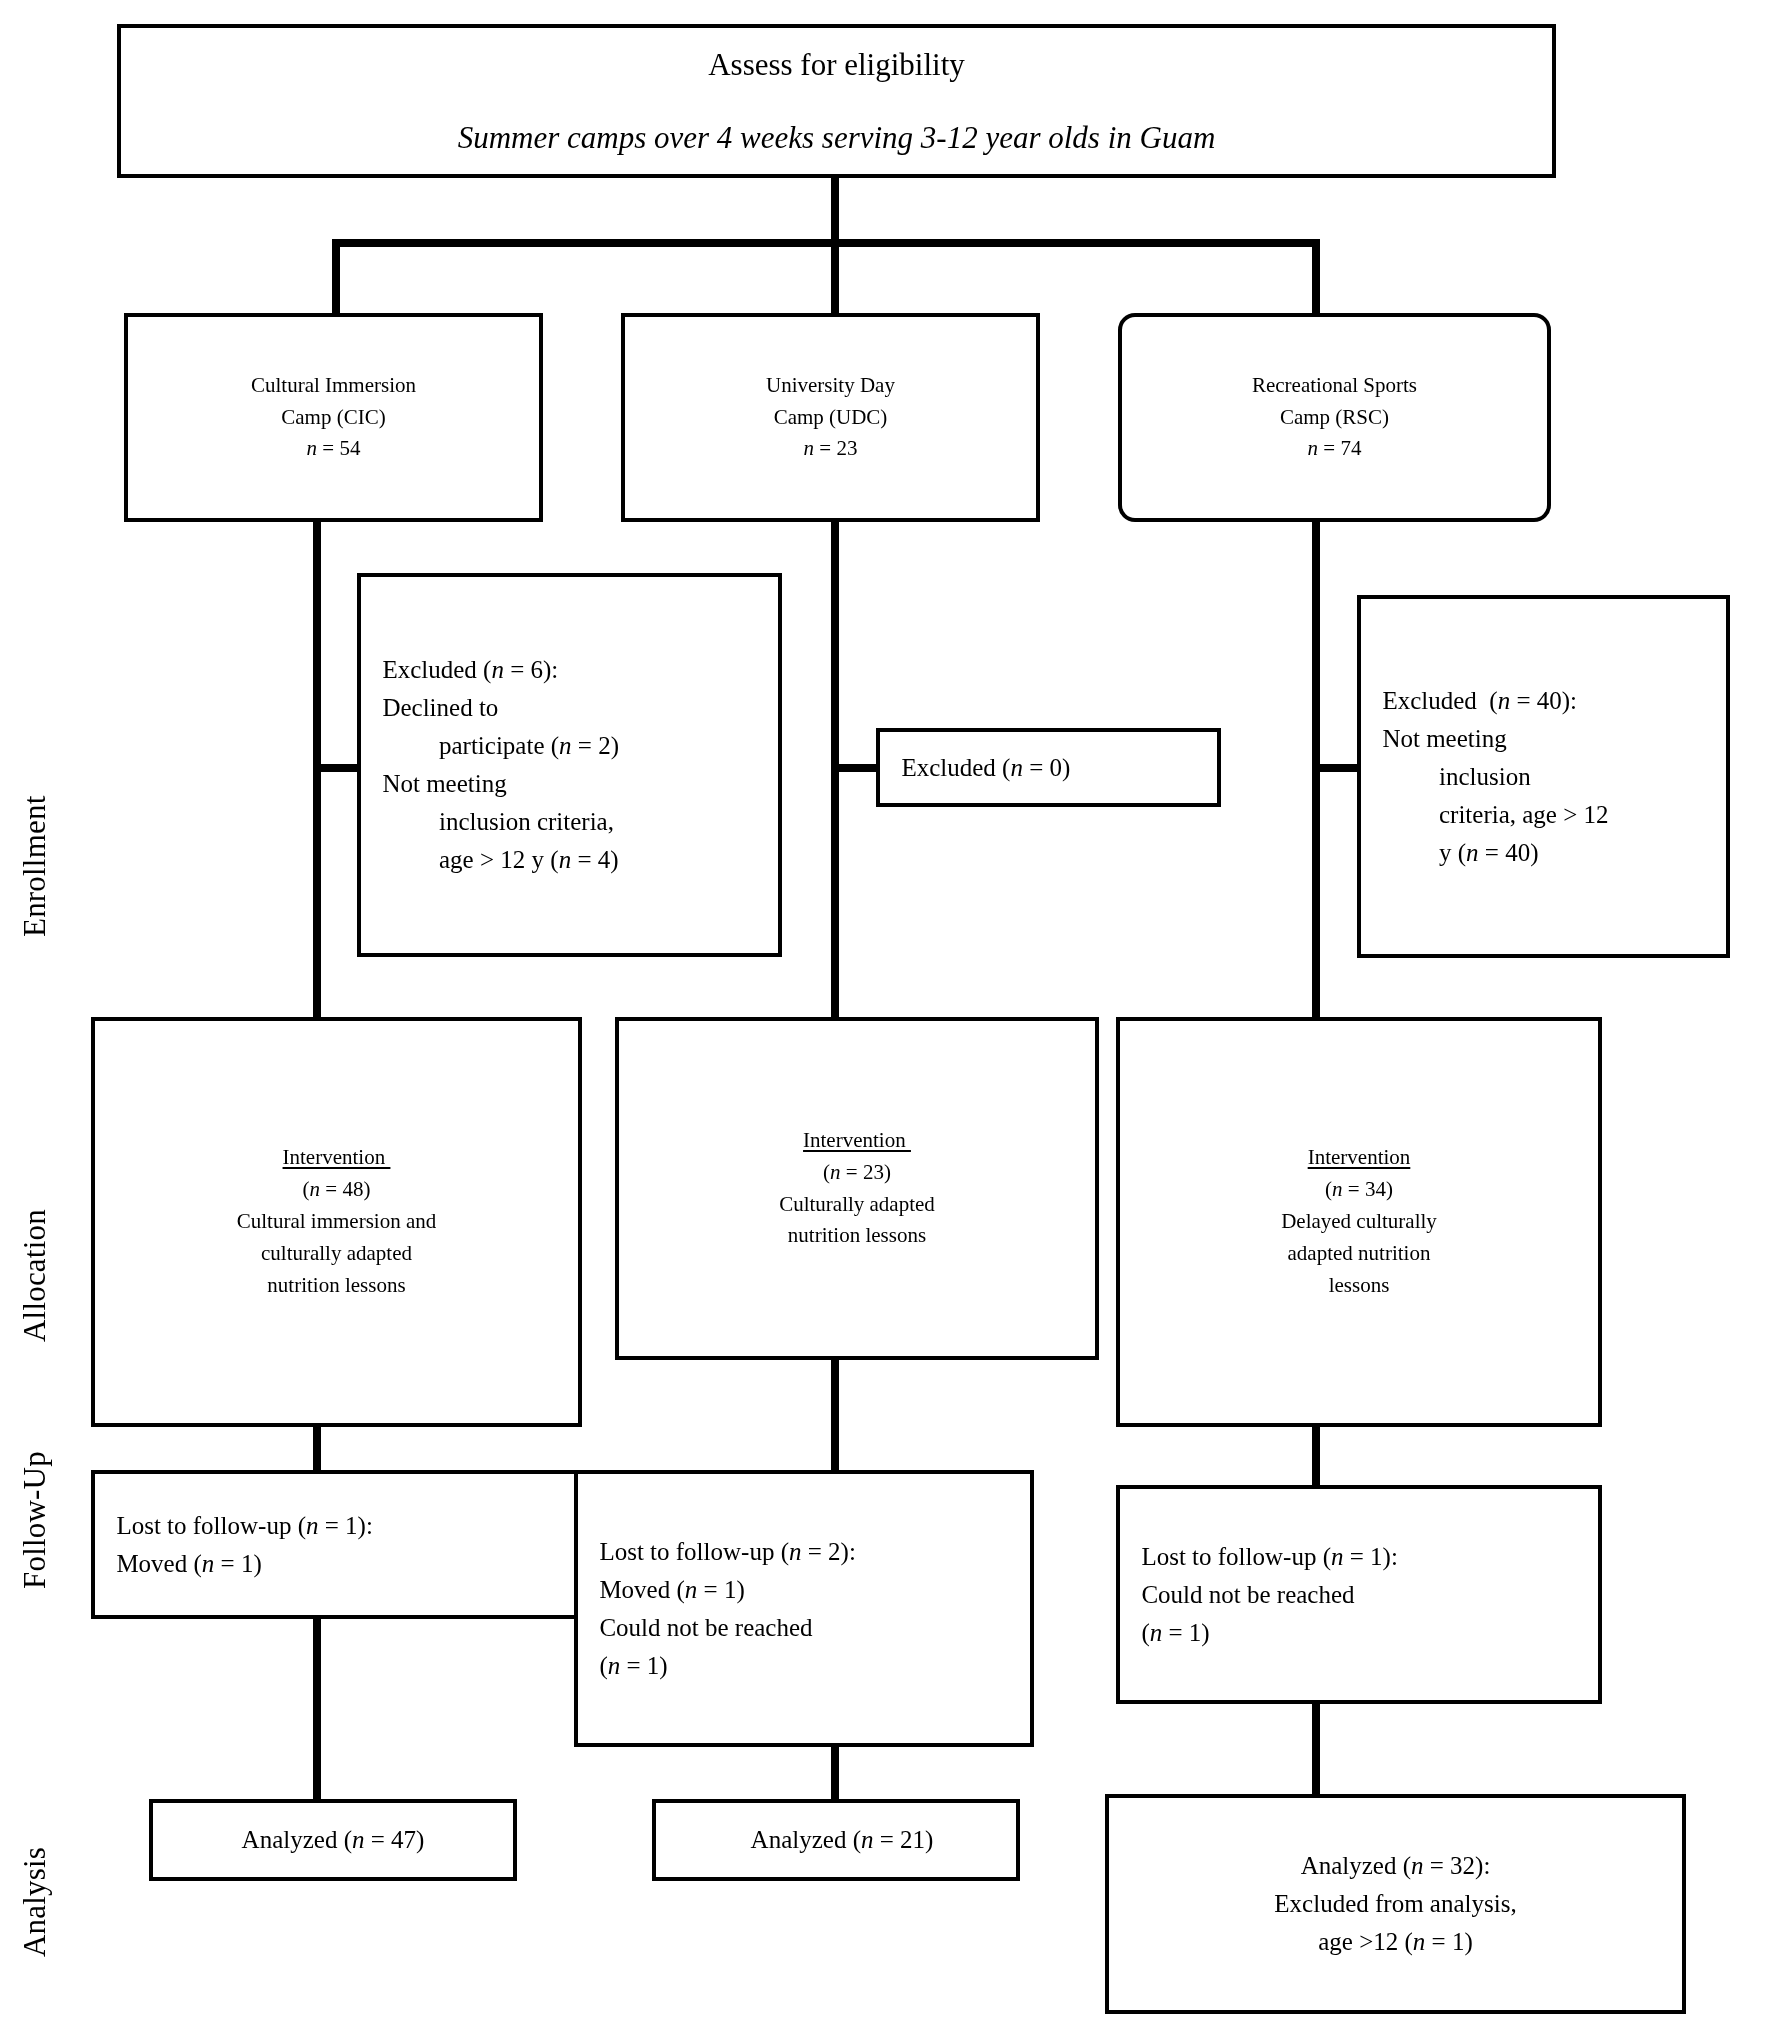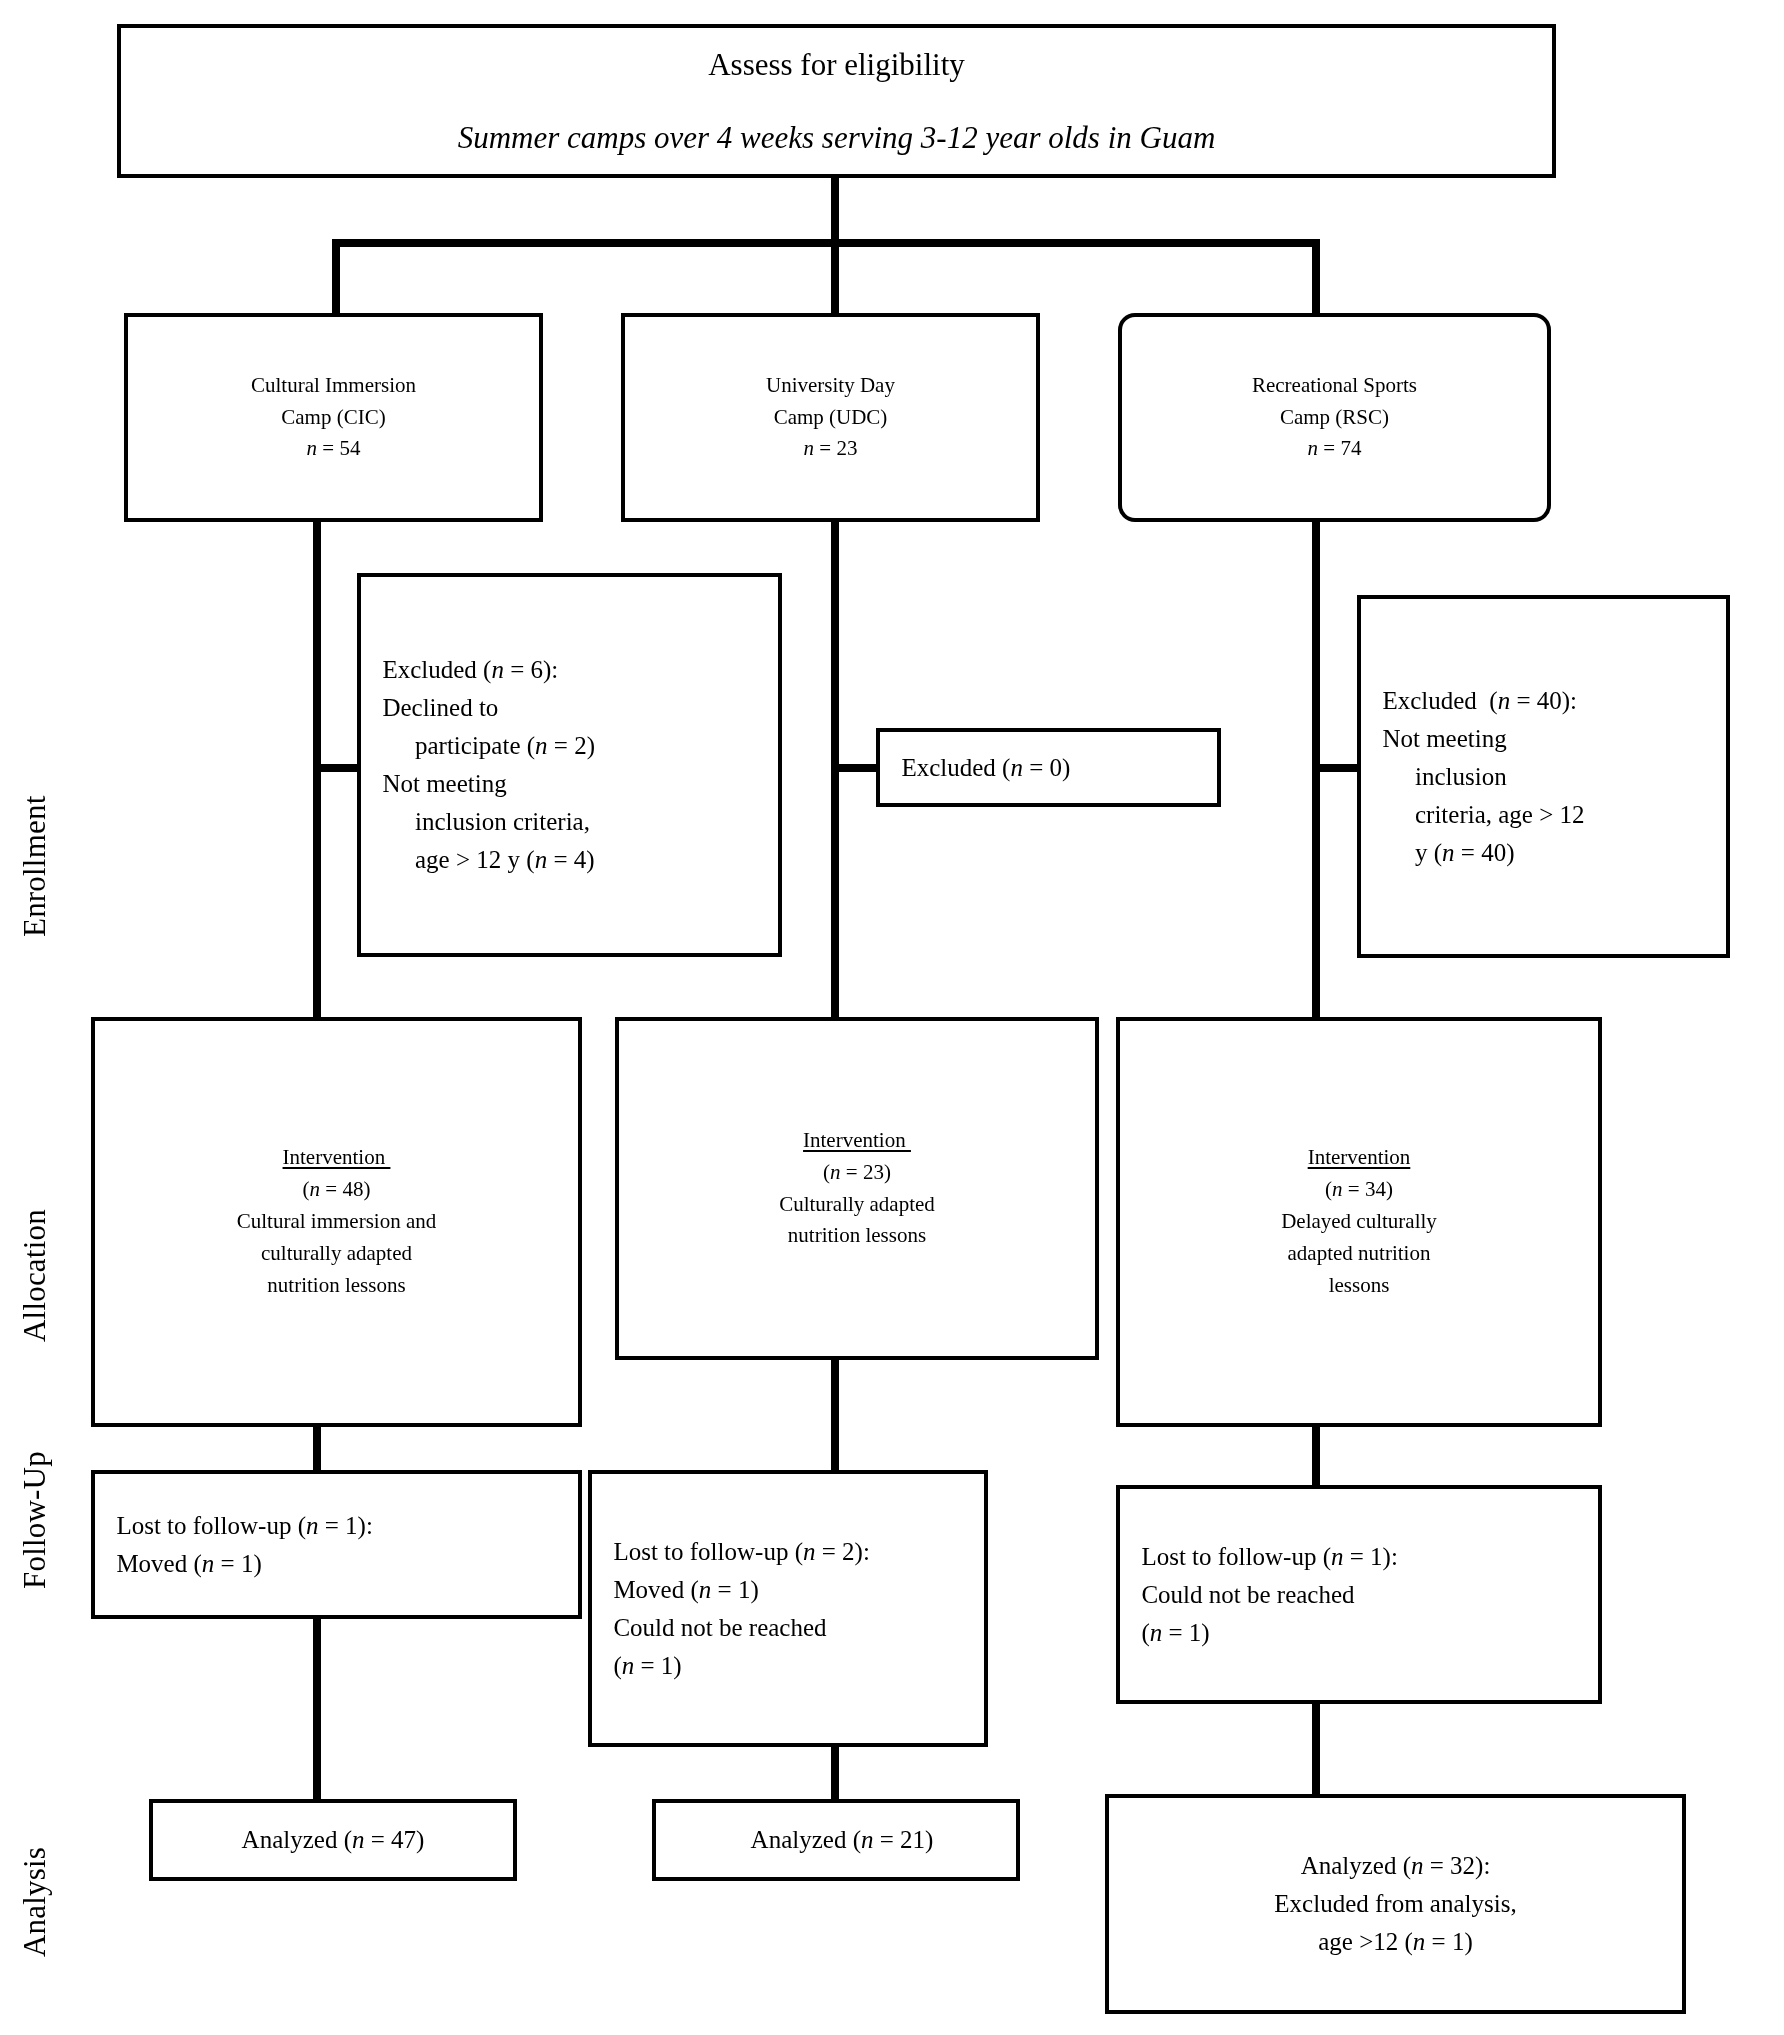--- a/index.html
+++ b/index.html
@@ -46,21 +46,21 @@
     line-height: 1.52;
     white-space: pre-wrap;
   }
   .fs-top    { font-size: 31px; }
   .fs-main   { font-size: 21px; }
   .fs-body   { font-size: 25px; }
   .ital      { font-style: italic; margin-top: 26px; }
   .under     { text-decoration: underline; text-underline-offset: 0.14em; }
 
   .pad-h { padding-left: 21.4px; padding-right: 21.4px; }
-  .indent2 { padding-left: 54px; }
+  .indent2 { padding-left: 54px; margin-left: 24px; }
 
   
   .stage-label {
     position: absolute;
     font-size: 31px;
     writing-mode: vertical-rl;
     transform: rotate(180deg);
     white-space: nowrap;
     letter-spacing: 0.2px;
     z-index: 2;
@@ -164,21 +164,21 @@
 
   <div class="line" style="left:313px; top:1427px; width:7.5px; height:45px;"></div>
   <div class="line" style="left:831px; top:1360px; width:7.5px; height:112px;"></div>
   <div class="line" style="left:1312px; top:1427px; width:7.5px; height:60px;"></div>
 
   <div class="box left-text" style="left:91px; top:1470px; width:491px; height:149px;">
     <span class="t fs-body pad-h"><span>Lost to follow-up (</span><i>n</i><span> = 1):</span></span>
     <span class="t fs-body pad-h"><span>Moved (</span><i>n</i><span> = 1)</span></span>
   </div>
 
-  <div class="box left-text" style="left:588px; top:1470px; width:400px; height:277px;">
+  <div class="box left-text" style="left:574px; top:1470px; width:460px; height:277px;">
     <span class="t fs-body pad-h"><span>Lost to follow-up (</span><i>n</i><span> = 2):</span></span>
     <span class="t fs-body pad-h"><span>Moved (</span><i>n</i><span> = 1)</span></span>
     <span class="t fs-body pad-h">Could not be reached</span>
     <span class="t fs-body pad-h"><span>(</span><i>n</i><span> = 1)</span></span>
   </div>
 
   <div class="box left-text" style="left:1116px; top:1485px; width:486px; height:219px;">
     <span class="t fs-body pad-h"><span>Lost to follow-up (</span><i>n</i><span> = 1):</span></span>
     <span class="t fs-body pad-h">Could not be reached</span>
     <span class="t fs-body pad-h"><span>(</span><i>n</i><span> = 1)</span></span>

